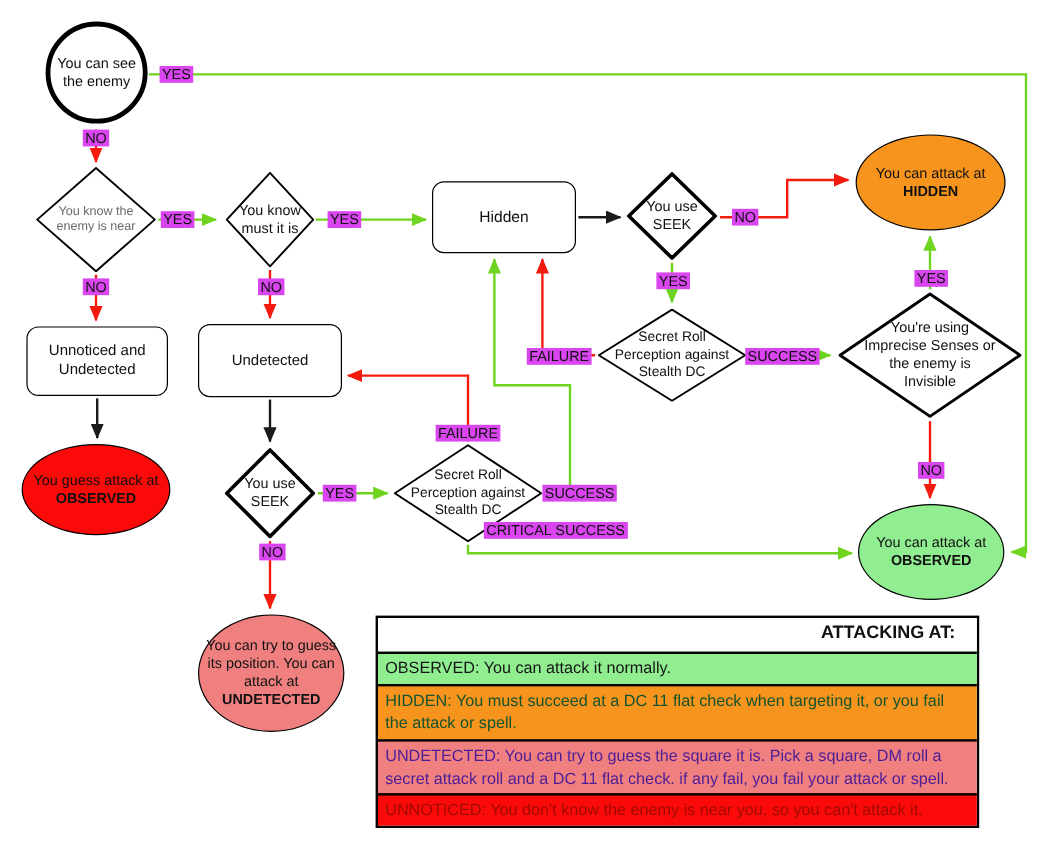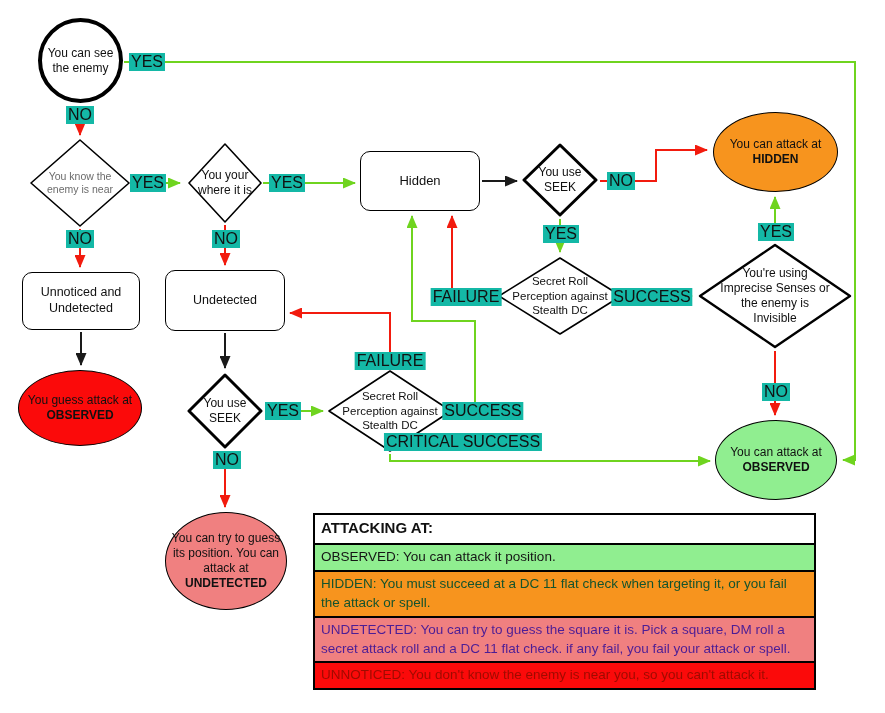--- a/index.html
+++ b/index.html
@@ -19,25 +19,25 @@
   .circle{border:4px solid #000;border-radius:50%;background:#fff;}
   .rect{border:1.6px solid #000;border-radius:10px;background:#fff;}
   .ellipse{border:1.6px solid #000;border-radius:50%;}
   .diamond{background:transparent;}
   .diamond svg{position:absolute;inset:0;width:100%;height:100%;}
   .diamond .node-text{position:relative;z-index:1;padding:0 8px;}
   .node .node-text b{font-weight:bold;}
   .gray-text{color:#6b6b6b;font-size:10.5px;}
 
   .edge-label{position:absolute;z-index:3;transform:translate(-50%,-50%);
-      background:#14b8a6;padding:0 2px;font-size:16px;color:#111;white-space:nowrap;}
+      background:#d946ef;padding:0 2px;font-size:12px;color:#111;white-space:nowrap;}
 
   .legend{position:absolute;left:313px;top:513px;width:503px;z-index:2;
       border:2px solid #000;background:#fff;font-size:13.5px;color:#111;}
-  .legend .lg-header{font-weight:bold;font-size:15px;padding:4px 6px;min-height:28px;background:#fff;}
+  .legend .lg-header{font-weight:bold;font-size:15px;padding:4px 18px;min-height:28px;background:#fff;text-align:right;}
   .legend .lg-row{border-top:2px solid #000;padding:3px 6px;line-height:1.4;}
 </style>
 </head>
 <body>
 
 <div class="canvas">
 
   <svg class="edges" viewBox="0 0 885 713">
     <defs>
       <marker id="ag" markerUnits="userSpaceOnUse" markerWidth="13" markerHeight="11" refX="12" refY="5.5" orient="auto">
@@ -80,21 +80,21 @@
     <svg viewBox="0 0 100 88">
         <polygon points="50,1 99,44 50,87 1,44" fill="#fff" stroke="#000" stroke-width="1.6" stroke-linejoin="round"></polygon>
       </svg>
     <div class="node-text gray-text">You know the enemy is near</div>
   </div>
 
   <div class="node diamond" style="left:188px;top:143px;width:74px;height:80px;">
     <svg viewBox="0 0 74 80">
         <polygon points="37,1 73,40 37,79 1,40" fill="#fff" stroke="#000" stroke-width="1.6" stroke-linejoin="round"></polygon>
       </svg>
-    <div class="node-text" style="padding:0 4px;">You your where it is</div>
+    <div class="node-text" style="padding:0 4px;">You know must it is</div>
   </div>
 
   <div class="node rect" style="left:360px;top:151px;width:120px;height:60px;font-size:13px;">
     <div class="node-text">Hidden</div>
   </div>
 
   <div class="node diamond" style="left:522px;top:143px;width:76px;height:74px;">
     <svg viewBox="0 0 76 74">
         <polygon points="38,2 74,37 38,72 2,37" fill="#fff" stroke="#000" stroke-width="3" stroke-linejoin="round"></polygon>
       </svg>
@@ -178,19 +178,19 @@
   <span class="edge-label" style="left:776px;top:232px;">YES</span>
   <span class="edge-label" style="left:776px;top:392px;">NO</span>
   <span class="edge-label" style="left:283px;top:411px;">YES</span>
   <span class="edge-label" style="left:227px;top:460px;">NO</span>
   <span class="edge-label" style="left:390px;top:361px;">FAILURE</span>
   <span class="edge-label" style="left:483px;top:411px;">SUCCESS</span>
   <span class="edge-label" style="left:463px;top:442px;">CRITICAL SUCCESS</span>
 
   <div class="legend">
     <div class="lg-header">ATTACKING AT:</div>
-    <div class="lg-row" style="background: rgb(144, 238, 144); color: rgb(21, 21, 21);">OBSERVED: You can attack it position.</div>
+    <div class="lg-row" style="background: rgb(144, 238, 144); color: rgb(21, 21, 21);">OBSERVED: You can attack it normally.</div>
     <div class="lg-row" style="background: rgb(247, 148, 30); color: #14532d;">HIDDEN: You must succeed at a DC 11 flat check when targeting it, or you fail the attack or spell.</div>
     <div class="lg-row" style="background: rgb(240, 128, 128); color: #4c1d95;">UNDETECTED: You can try to guess the square it is. Pick a square, DM roll a secret attack roll and a DC 11 flat check. if any fail, you fail your attack or spell.</div>
     <div class="lg-row" style="background: rgb(251, 10, 10); color: rgb(158, 11, 0);">UNNOTICED: You don't know the enemy is near you, so you can't attack it.</div>
   </div>
 
 </div>
 
 </body></html>

